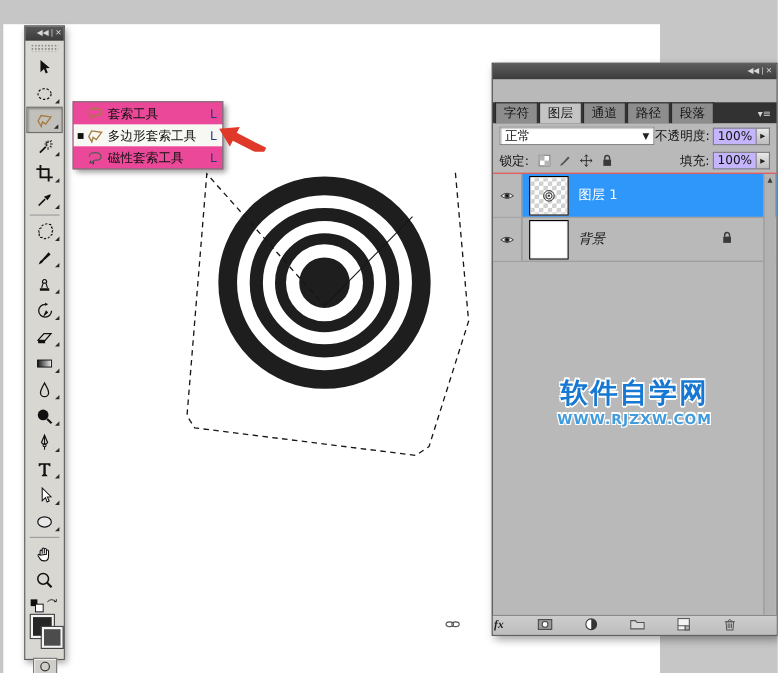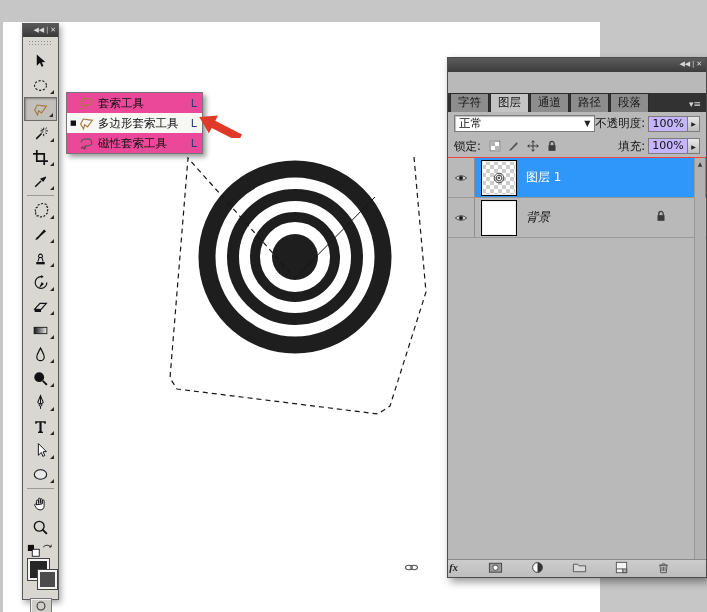--- a/index.html
+++ b/index.html
@@ -435,20 +435,24 @@
                   <rect x="4" y="7" width="8" height="6.5" fill="#3a3a3a"></rect>
                   <path d="M5.5 7 V5.3 a2.5 2.5 0 0 1 5 0 V7" fill="none" stroke="#3a3a3a" stroke-width="1.5"></path>
                 </svg>
               </span></span>
           </div>
         </div>
       </div>
     <div class="list-scrollbar">
       <span>▲</span>
     </div>
+    <div class="watermark">
+      <div class="wm-title">软件自学网</div>
+      <div class="wm-url">WWW.RJZXW.COM</div>
+    </div>
   </div>
   <div class="pn-bottom" id="panel-bottom">
       <span><span class="icon ">
           <svg viewBox="0 0 16 16">
             <ellipse cx="5.2" cy="8" rx="3.6" ry="2.3" fill="none" stroke="#555" stroke-width="1.1"></ellipse>
             <ellipse cx="10.8" cy="8" rx="3.6" ry="2.3" fill="none" stroke="#555" stroke-width="1.1"></ellipse>
           </svg>
         </span></span>
       <span><span class="icon ">
           <svg viewBox="0 0 16 16">

